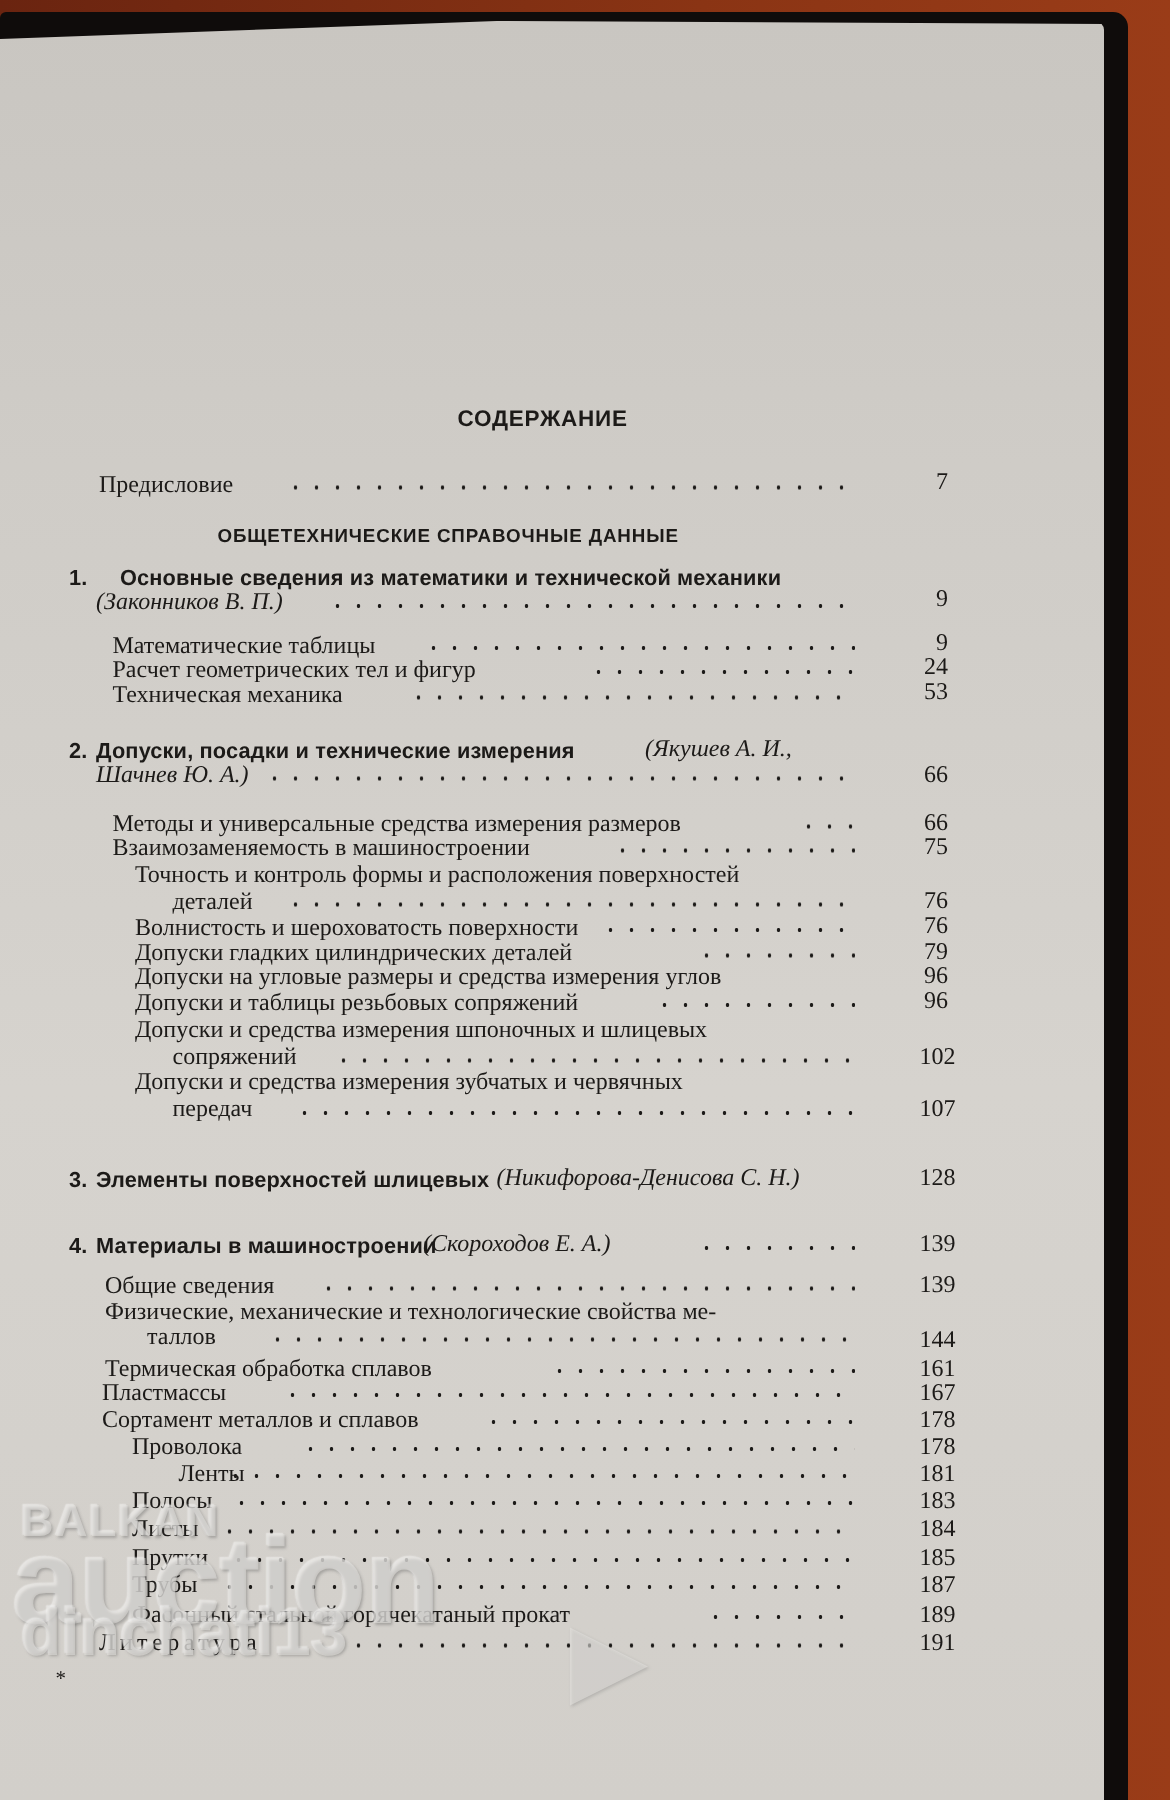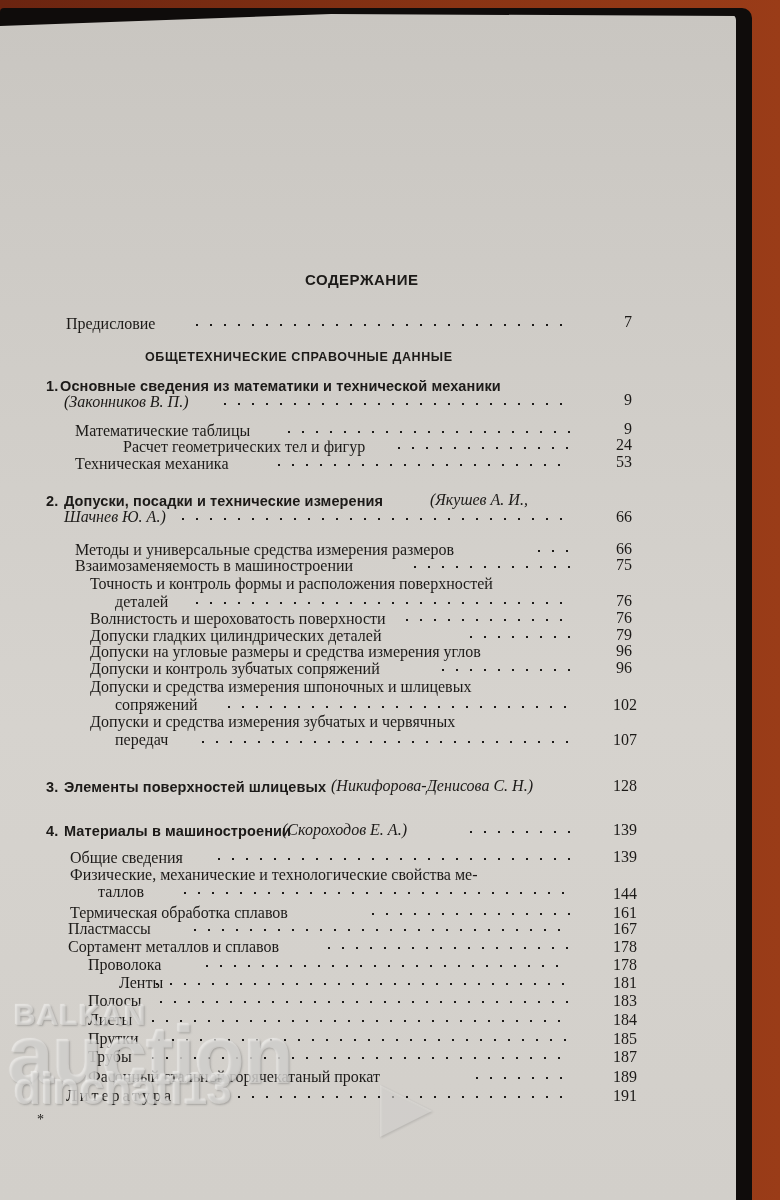--- a/index.html
+++ b/index.html
@@ -63,30 +63,30 @@
 
 <div class="line title" style="left:305px; top:271px;">СОДЕРЖАНИЕ</div>
 
 <div class="line entry" style="left:66px; top:315px;">Предисловие</div>
 <div class="dots" style="left:190px; top:323px; width:380px;"></div>
 <div class="pg" style="left:572px; top:313px;">7</div>
 
 <div class="line section-head" style="left:145px; top:348px;">ОБЩЕТЕХНИЧЕСКИЕ СПРАВОЧНЫЕ ДАННЫЕ</div>
 
 <div class="line chap" style="left:46px; top:377px;">1.</div>
-<div class="line chap" style="left:60px; top:377px;">Основные сведения из математики и технической механики</div>
+<div class="line chap" style="left:80px; top:377px;">Основные сведения из математики и технической механики</div>
 <div class="line author" style="left:64px; top:393px;">(Законников В. П.)</div>
 <div class="dots" style="left:218px; top:402px; width:352px;"></div>
 <div class="pg" style="left:572px; top:391px;">9</div>
 
 <div class="line entry" style="left:75px; top:422px;">Математические таблицы</div>
 <div class="dots" style="left:282px; top:430px; width:288px;"></div>
 <div class="pg" style="left:572px; top:420px;">9</div>
 
-<div class="line entry" style="left:75px; top:438px;margin-left:48px;">Расчет геометрических тел и фигур</div>
+<div class="line entry" style="left:75px; top:438px;">Расчет геометрических тел и фигур</div>
 <div class="dots" style="left:392px; top:446px; width:178px;"></div>
 <div class="pg" style="left:572px; top:436px;">24</div>
 
 <div class="line entry" style="left:75px; top:455px;">Техническая механика</div>
 <div class="dots" style="left:272px; top:463px; width:298px;"></div>
 <div class="pg" style="left:572px; top:453px;">53</div>
 
 <div class="line chap" style="left:46px; top:492px;">2.</div>
 <div class="line chap" style="left:64px; top:492px;">Допуски, посадки и технические измерения</div>
 <div class="line author" style="left:430px; top:491px;">(Якушев А. И.,</div>
@@ -111,21 +111,21 @@
 <div class="dots" style="left:400px; top:618px; width:170px;"></div>
 <div class="pg" style="left:572px; top:609px;">76</div>
 
 <div class="line entry" style="left:90px; top:627px;">Допуски гладких цилиндрических деталей</div>
 <div class="dots" style="left:464px; top:635px; width:106px;"></div>
 <div class="pg" style="left:572px; top:626px;">79</div>
 
 <div class="line entry" style="left:90px; top:643px;">Допуски на угловые размеры и средства измерения углов</div>
 <div class="pg" style="left:572px; top:642px;">96</div>
 
-<div class="line entry" style="left:90px; top:660px;">Допуски и контроль зубчатых сопряжений</div>
+<div class="line entry" style="left:90px; top:660px;">Допуски и таблицы резьбовых сопряжений</div>
 <div class="dots" style="left:436px; top:668px; width:134px;"></div>
 <div class="pg" style="left:572px; top:659px;">96</div>
 
 <div class="line entry" style="left:90px; top:678px;">Допуски и средства измерения шпоночных и шлицевых</div>
 <div class="line entry" style="left:115px; top:696px;">сопряжений</div>
 <div class="dots" style="left:222px; top:705px; width:348px;"></div>
 <div class="pg" style="left:577px; top:696px;">102</div>
 
 <div class="line entry" style="left:90px; top:713px;">Допуски и средства измерения зубчатых и червячных</div>
 <div class="line entry" style="left:115px; top:731px;">передач</div>

